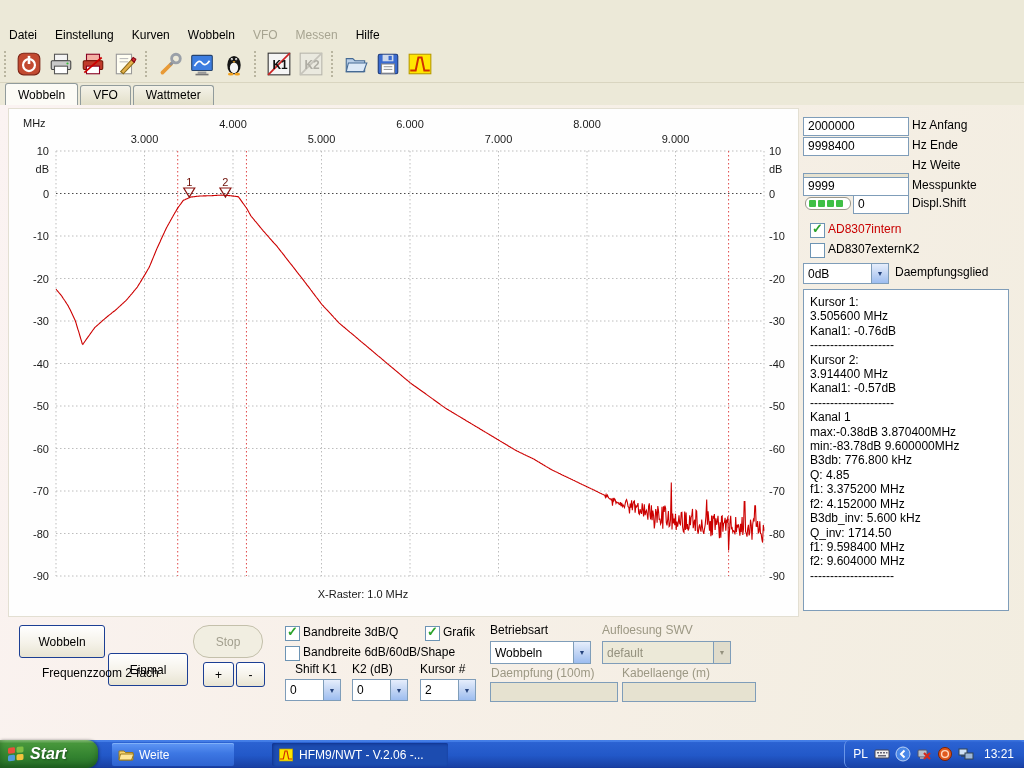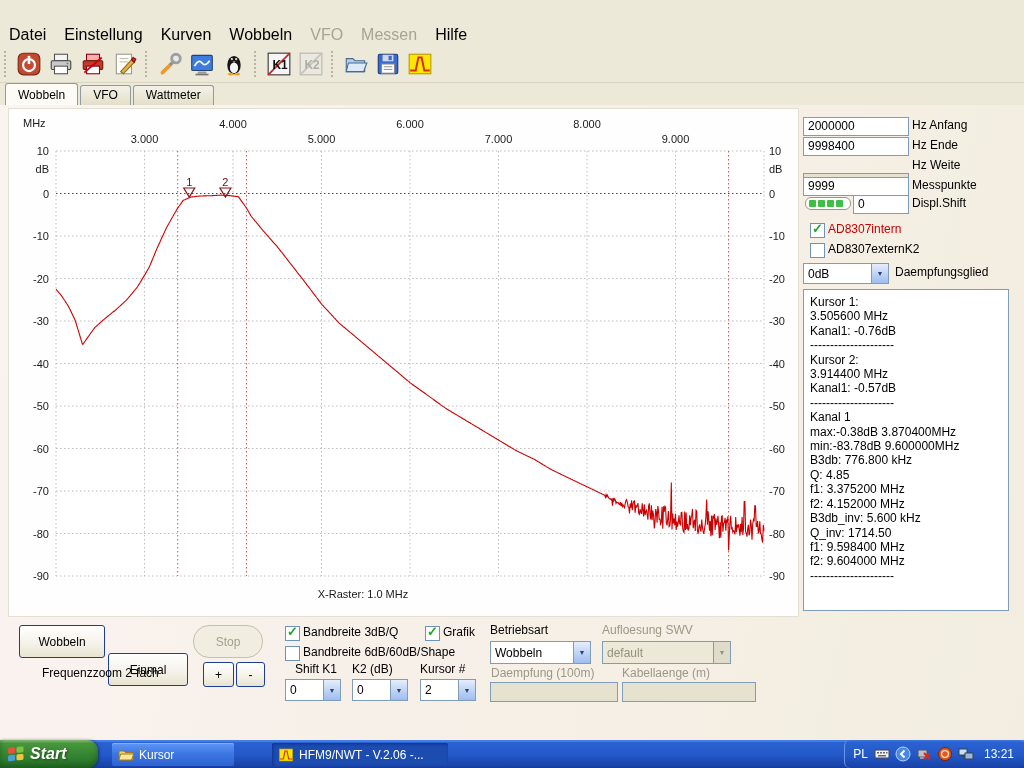--- a/index.html
+++ b/index.html
@@ -12,21 +12,21 @@
     display:flex;align-items:center;}
   .app-ico{width:16px;height:16px;margin:0 4px 0 3px;flex:0 0 auto;}
   .title-text{color:#fff;font-size:13px;font-weight:bold;text-shadow:1px 1px 1px #0a3578;white-space:nowrap;}
   .winbtns{position:absolute;right:3px;top:3px;display:flex;gap:2px;}
   .wb{width:21px;height:19px;border:1px solid #f0f6ff;border-radius:3px;color:#fff;
     font-size:11px;line-height:17px;text-align:center;
     background:linear-gradient(180deg,#7ba4ef 0%,#3a6fd8 40%,#2a5cc8 100%);}
   .wb.close{background:linear-gradient(180deg,#eda28b 0%,#d85636 40%,#bc3a1c 100%);font-weight:bold;}
   .menubar{position:absolute;left:0;top:24px;width:1024px;height:22px;background:#ece9d8;
     display:flex;align-items:center;border-bottom:1px solid #e0dcc8;}
-  .menu-item{padding:21px 9px;font-size:16px;color:#000;}
+  .menu-item{padding:21px 9px;font-size:12px;color:#000;}
   .menu-item.disabled{color:#a7a491;}
   .toolbar{position:absolute;left:0;top:46px;width:1024px;height:36px;background:#ece9d8;
     display:flex;align-items:center;border-bottom:1px solid #d9d5c0;}
   .tgrip{width:3px;height:26px;margin:0 4px;border-left:2px dotted #b9b5a0;}
   .tbtn{width:30px;height:30px;margin:0 1px;display:flex;align-items:center;justify-content:center;}
   .tbtn svg{width:26px;height:26px;}
   .tbtn.disabled{opacity:.45;filter:grayscale(1);}
   .tabbar{position:absolute;left:0;top:82px;width:1024px;height:23px;display:flex;align-items:flex-end;padding-left:5px;}
   .tab{height:19px;line-height:19px;padding:0 12px;font-size:12px;margin-right:2px;
     border:1px solid #919b9c;border-bottom:none;border-radius:3px 3px 0 0;
@@ -385,21 +385,21 @@
       <span class="start-label">Start</span>
     </div>
     <div id="taskbuttons">
         <div class="taskbtn" style="left: 112px; top: 3px; width: 122px; height: 23px;">
           <span class="tico">
             <svg viewBox="0 0 16 16">
               <path d="M1 4 L1 13 L15 13 L15 5.5 L7.5 5.5 L6 4 Z" fill="#f7d36b" stroke="#9a7a1e"></path>
               <path d="M2.5 7 L15.8 7 L13.5 13 L1 13 Z" fill="#ffe79a" stroke="#9a7a1e"></path>
             </svg>
           </span>
-          <span>Kursor</span>
+          <span>Weite</span>
         </div>
         <div class="taskbtn active" style="left: 272px; top: 3px; width: 176px; height: 23px;">
           <span class="tico">
             <svg viewBox="0 0 24 24">
               <rect x="2" y="3" width="20" height="18" fill="#ffe600" stroke="#b89a00"></rect>
               <path d="M3 18 L8 18 L10.5 6 L13.5 6 L16 18 L21 18" fill="none" stroke="#d03000" stroke-width="1.8"></path>
             </svg>
           </span>
           <span>HFM9/NWT - V.2.06 -...</span>
         </div>

